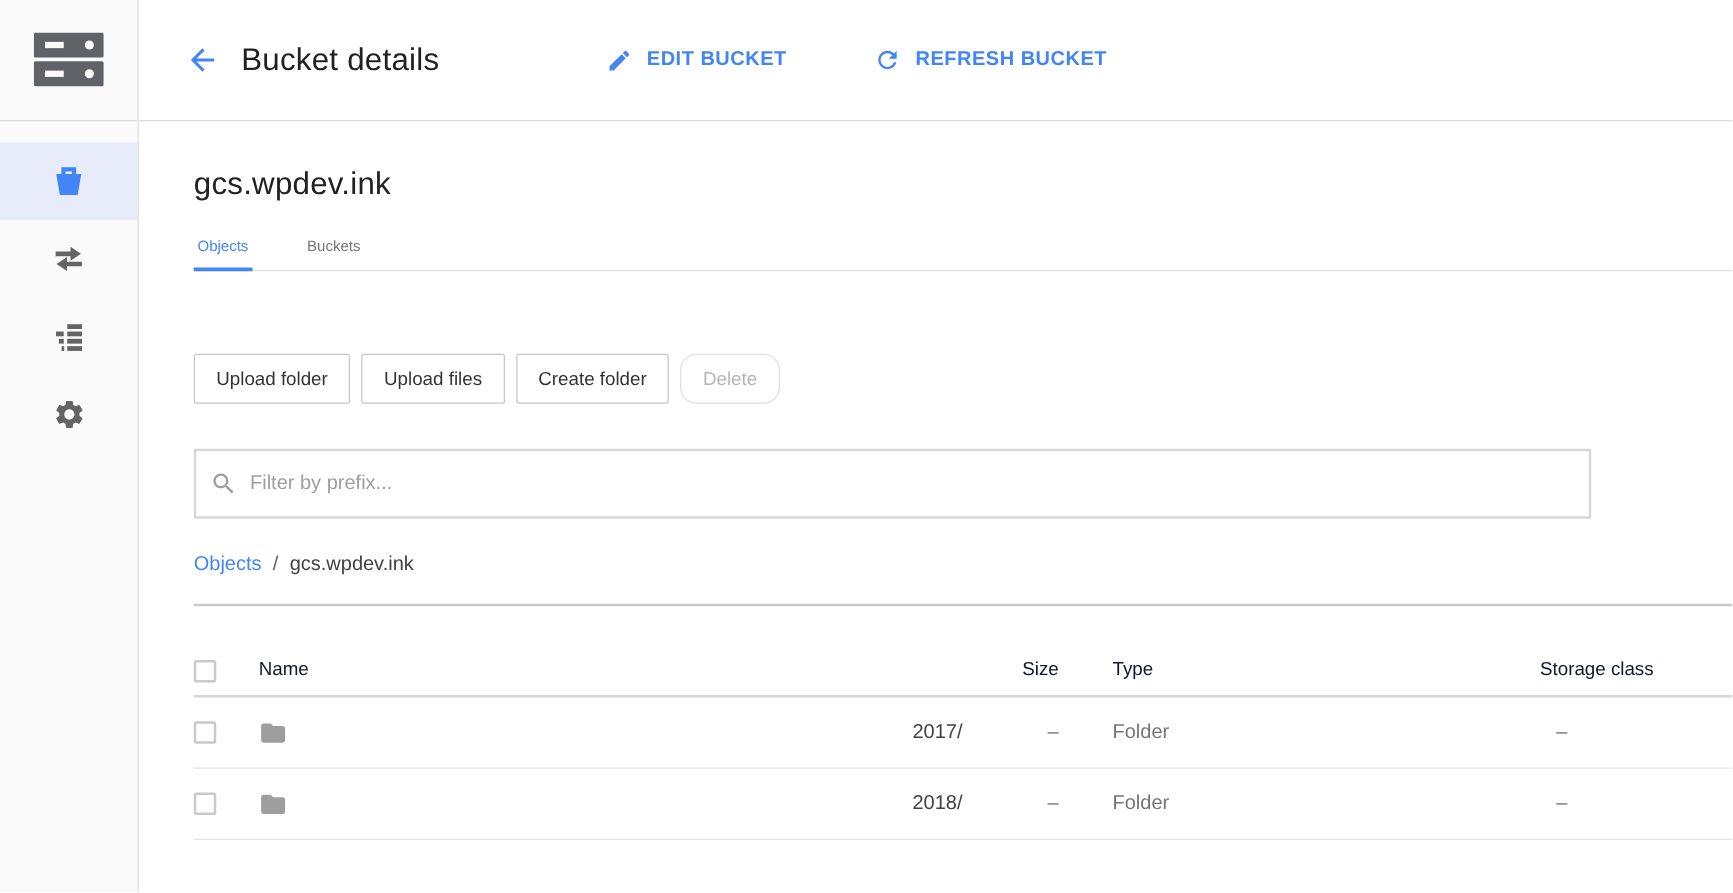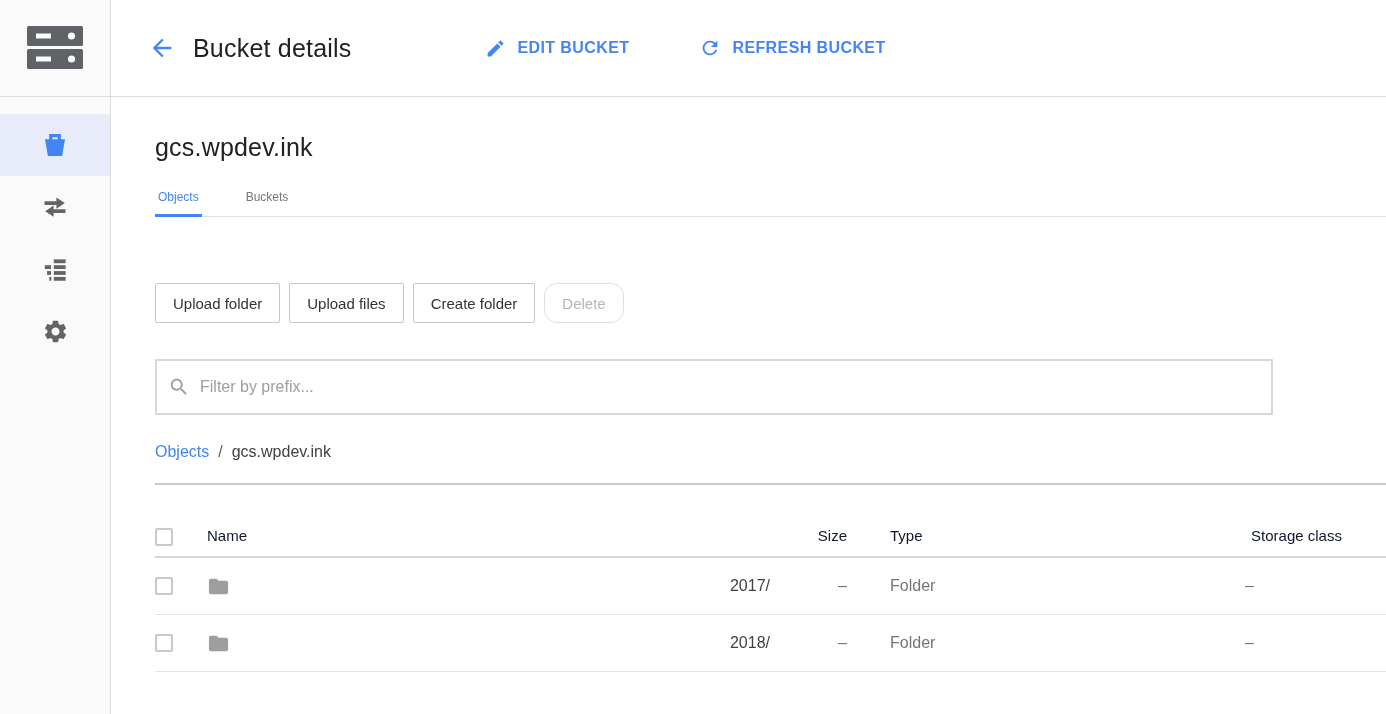--- a/index.html
+++ b/index.html
@@ -45,21 +45,21 @@
 
   .breadcrumb { margin-top:28px; font-size:16px; color:#424242; display:flex; align-items:center; gap:9px; }
   .breadcrumb a { color:#4285f4; text-decoration:none; cursor:pointer; }
   .breadcrumb .sep { color:#616161; }
 
   .rule { margin-top:22px; height:2px; background:#c9c9c9; }
 
   .grid-row { display:grid; grid-template-columns:52px 1fr 120px 342px 154px; align-items:center; }
   .thead { height:73px; align-items:end; padding-bottom:12px; border-bottom:2px solid #d6d6d6; color:#0f172a; font-size:15px; }
   .thead .col-size { text-align:right; padding-right:43px; }
-  .thead .col-storage { text-align:center; padding-right:25px; }
+  .thead .col-storage { text-align:left; padding-right:25px; }
   .trow { height:57px; border-bottom:1px solid #e5e5e5; font-size:16px; }
   .cell-name { display:flex; align-items:center; gap:16px; color:#424242;justify-content:space-between; }
   .cell-size { text-align:right; padding-right:43px; color:#757575; }
   .cell-type { color:#757575; }
   .cell-storage { padding-left:13px; color:#757575; }
 
   .checkbox { width:18px; height:18px; border:2px solid #c9c9c9; border-radius:2px; background:#fff; display:inline-block; cursor:pointer; }
   .thead .checkbox { margin-bottom:-2px; }
 </style>
 </head>

